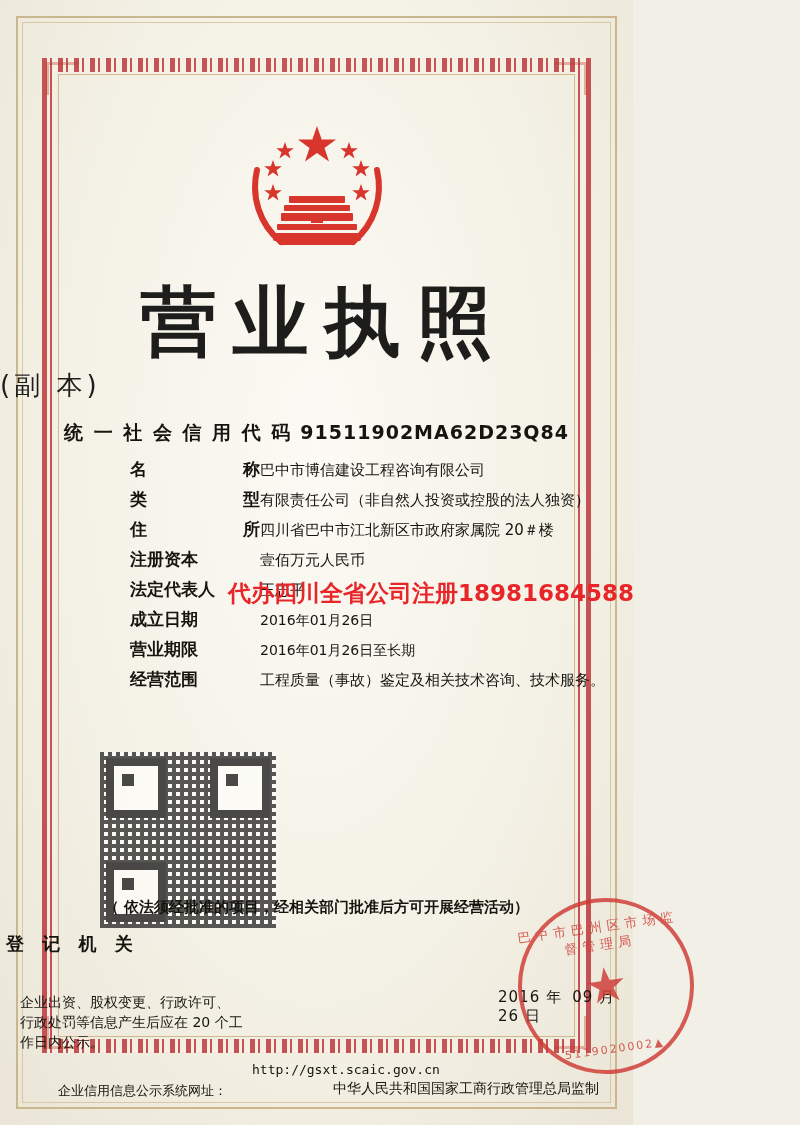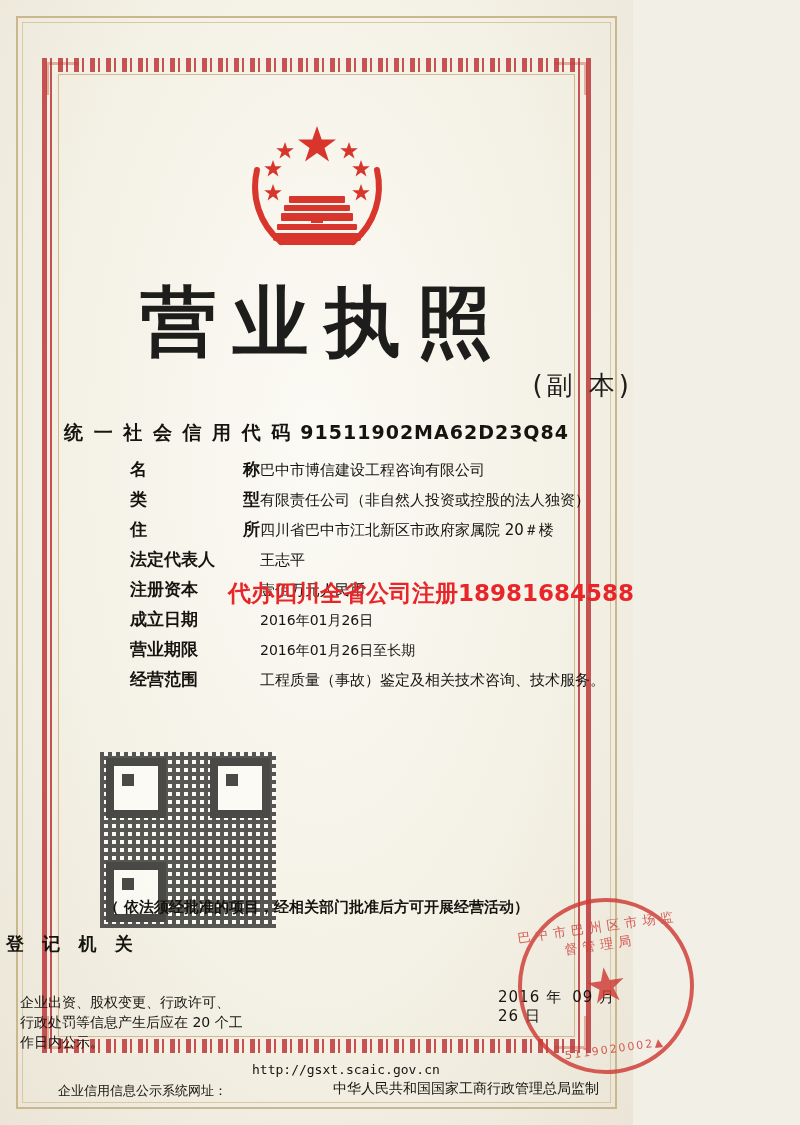--- a/index.html
+++ b/index.html
@@ -82,21 +82,21 @@
     font-size: 76px;
     font-weight: bold;
     letter-spacing: 16px;
     text-indent: 16px;
     color: #1d1d1b;
   }
   .sub-title {
     position: absolute;
     top: 368px;
     left: 0; right: 0;
-    text-align: right;
+    text-align: left;
     font-family: "DejaVu Sans", sans-serif;
     font-size: 26px;
     letter-spacing: 4px;
     color: #1d1d1b;
   }
   .credit-code {
     position: absolute;
     top: 420px;
     left: 0; right: 0;
     text-align: center;
@@ -364,30 +364,30 @@
     <div class="field-row">
       <div class="field-label">
         <span>住</span>
         <span>所</span>
       </div>
       <div class="field-value">四川省巴中市江北新区市政府家属院 20＃楼</div>
     </div>
 
     <div class="field-row">
       <div class="field-label">
+        <span>注册资本</span>
+      </div>
+      <div class="field-value">壹佰万元人民币</div>
+    </div>
+
+    <div class="field-row">
+      <div class="field-label">
         <span>法定代表人</span>
       </div>
       <div class="field-value">王志平</div>
-    </div>
-
-    <div class="field-row">
-      <div class="field-label">
-        <span>注册资本</span>
-      </div>
-      <div class="field-value">壹佰万元人民币</div>
     </div>
 
     <div class="field-row">
       <div class="field-label">
         <span>成立日期</span>
       </div>
       <div class="field-value small">2016年01月26日</div>
     </div>
 
     <div class="field-row">

